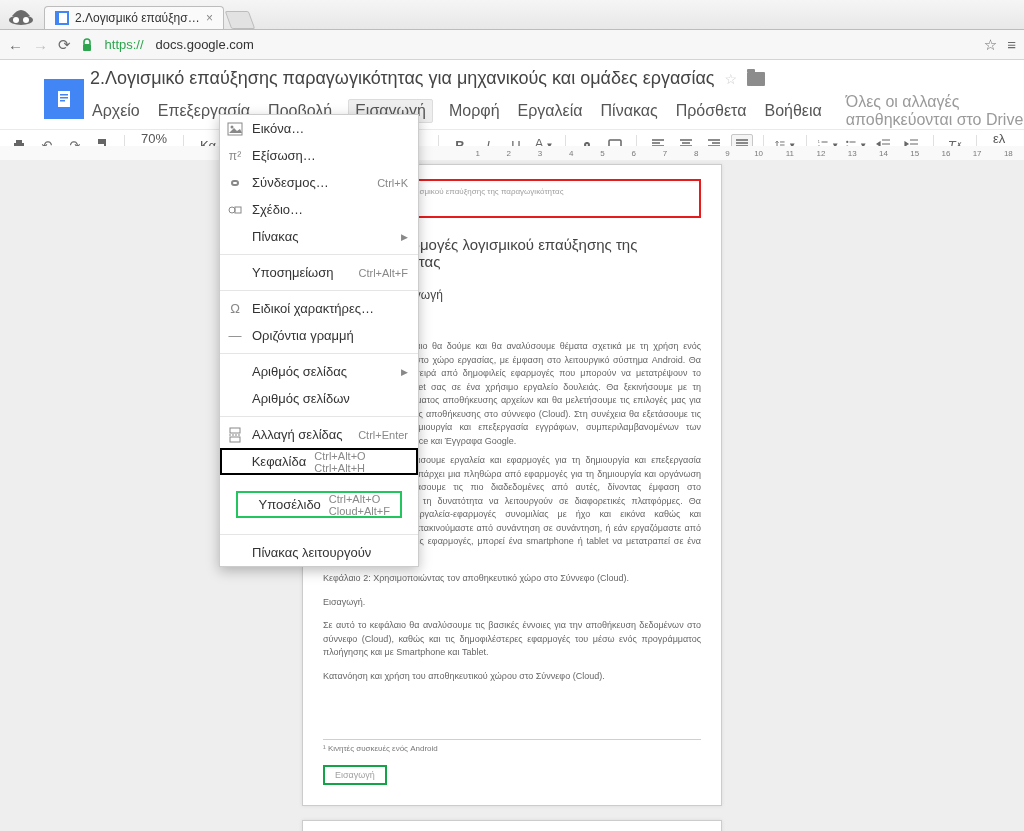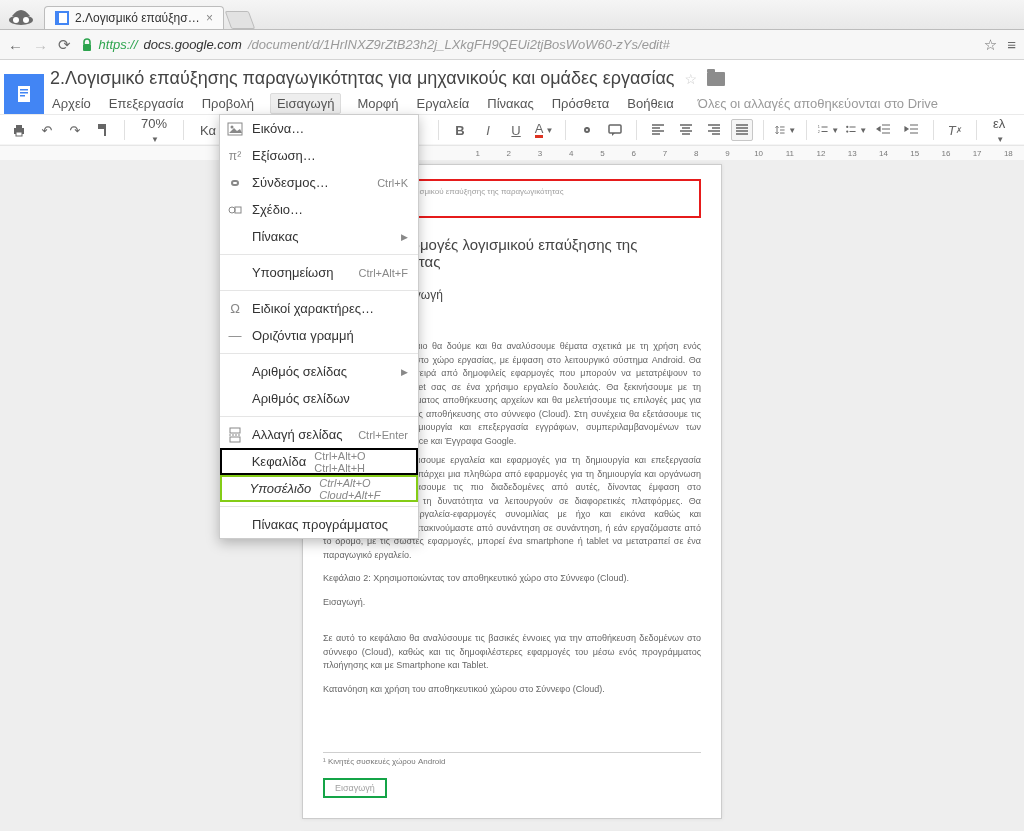--- a/index.html
+++ b/index.html
@@ -8,57 +8,57 @@
   .chrome-tabs { height:30px; background:linear-gradient(#f5f5f5,#e8e8e8); display:flex; align-items:flex-end; padding-left:44px; border-bottom:1px solid #bcbcbc;}
   .incognito { position:absolute; top:2px; left:6px; width:30px; height:26px; }
   .tab { display:flex; align-items:center; gap:6px; background:#fafafa; border:1px solid #bcbcbc; border-bottom:none; border-radius:4px 4px 0 0; padding:4px 10px; font-size:12px; max-width:180px; }
   .tab .favicon { width:14px; height:14px; background:#4285f4; position:relative; }
   .tab .favicon::after { content:""; position:absolute; inset:2px 2px 2px 4px; background:#fff; }
   .tab .title { white-space:nowrap; overflow:hidden; text-overflow:ellipsis; flex:1; }
   .tab .close { font-size:12px; color:#888; cursor:default;}
   .newtab { width:24px; height:18px; background:#e2e2e2; border:1px solid #bcbcbc; margin:0 6px 0 4px; transform:skewX(20deg); border-radius:2px;}
   .addrbar { height:30px; background:#f7f7f7; display:flex; align-items:center; gap:10px; padding:0 8px; border-bottom:1px solid #d4d4d4;}
   .nav-icons { display:flex; gap:10px; color:#6b6b6b; font-size:15px; }
-  .addr { flex:1; display:flex; align-items:center; gap:6px; font-size:13px; color:#333;font-style:italic;}
+  .addr { flex:1; display:flex; align-items:center; gap:12px; font-size:13px; color:#333;}
   .lock { color:#2da44e; width:12px; height:14px; display:inline-flex; align-items:center; justify-content:center;}
   .url-pre { color:#2da44e; }
   .url-host { color:#333; }
   .url-rest { color:#9a9a9a; }
   .chrome-ops { display:flex; gap:10px; color:#6b6b6b; font-size:15px;}
   
-  .docs-head { background:#fff; display:flex; align-items:flex-end; padding:8px 0 0 0; }
+  .docs-head { background:#fff; display:flex; align-items:center; padding:8px 0 0 0;margin-left:40px; }
   .docs-icon { width:40px; height:40px; background:#4285f4; margin:0 6px 0 4px; display:flex; align-items:center; justify-content:center; }
   .docs-icon span{ color:#fff; width:18px; height:22px; display:flex; align-items:center; justify-content:center;}
   .docs-head-main { flex:1; }
   .doc-title-row { display:flex; align-items:center; gap:10px; }
   .doc-title { font-size:18px; color:#444; }
   .star { color:#ccc; font-size:14px;}
   .folder { width:18px; height:14px; background:#8c8c8c; border-radius:1px; position:relative;}
   .folder::before { content:""; position:absolute; top:-3px; left:0; width:8px; height:3px; background:#8c8c8c; border-radius:1px 1px 0 0;}
-  .menubar { display:flex; gap:14px; font-size:13px; color:#555; margin-top:4px; align-items:center;}
+  .menubar { display:flex; gap:14px; font-size:16px; color:#555; margin-top:4px; align-items:center;}
   .menubar .menu-item { padding:3px 2px; }
   .menubar .active { background:#eee; border:1px solid #dcdcdc; border-radius:2px; padding:2px 6px;}
   .save-status { color:#9a9a9a; margin-left:8px; }
   
   .toolbar { background:#fff; height:32px; border-top:1px solid #eaeaea; display:flex; align-items:center; padding:0 8px; gap:6px; font-size:13px; color:#555; border-bottom:1px solid #e6e6e6; box-shadow: inset 0 -1px 0 #f5f5f5;}
   .tb-sep { width:1px; height:20px; background:#e0e0e0; margin:0 4px;}
   .tb-btn { width:22px; height:22px; display:flex; align-items:center; justify-content:center; color:#666; }
   .tb-text { padding:0 6px; display:flex; align-items:center; gap:4px;flex-direction:column;}
   .tb-active { border:1px solid #c7c7c7; border-radius:2px; background:#f5f5f5;}
   .caret { font-size:8px; color:#666; margin-left:2px;}
   
   .dropdown { position:absolute; z-index:100; top:114px; left:219px; width:200px; background:#fff; border:1px solid #ccc; box-shadow:0 4px 12px rgba(0,0,0,0.25); font-size:13px;}
   .dd-item { display:flex; align-items:center; height:27px; padding:0 10px 0 6px; gap:8px;}
   .dd-icon { width:18px; height:18px; display:flex; align-items:center; justify-content:center; color:#888; font-size:12px;}
   .dd-label { flex:1; color:#333;}
   .dd-shortcut { font-size:11px; color:#888;}
   .dd-sub { font-size:9px; color:#888;}
   .dd-sep { height:1px; background:#e5e5e5; margin:4px 0;}
   .dd-hl-red { border:2px solid #000000; margin:0; }
-  .dd-hl-green { border:2px solid #84cc16; margin:0;font-style:italic;}
+  .dd-hl-green { border:2px solid #22c55e; margin:16px;}
   
   .workspace { position:absolute; top:146px; left:0; right:0; bottom:0; background:#eeeeee; overflow:auto; }
   .ruler { position:absolute; top:-2px; left:0; right:0; height:16px; background:#f9f9f9; z-index:1;}
   .ruler-inner { margin-left:462px; font-size:8px; color:#7a7a7a; letter-spacing:0; display:flex; gap:0; height:16px; align-items:flex-end; padding-bottom:2px;}
   .ruler-inner span { display:inline-block; width:32px; text-align:center; position:relative;}
   .pages { padding-top:18px; display:flex; flex-direction:column; align-items:center; gap:14px;}
   .page { width:420px; background:#fff; border:1px solid #ccc; box-shadow:0 0 4px rgba(0,0,0,0.08); padding:14px 20px 20px 20px; }
   .hdr-box { border:2px solid #e61b1b; padding:4px 6px; font-size:8px; color:#a0a0a0; line-height:1.7;}
   .page h2 { font-weight:normal; font-size:15px; color:#444; margin:18px 0 4px 0;}
   .page h3 { font-weight:normal; font-size:12px; color:#444; margin:18px 0 4px 0;}
@@ -97,21 +97,20 @@
   </div>
   <div class="addr">
     <span class="lock">
       <svg viewBox="0 0 12 14">
           <rect x="2" y="6" width="8" height="7" rx="1" fill="#2da44e"></rect>
           <path d="M3 6 V4 a3 3 0 0 1 6 0 V6" fill="none" stroke="#2da44e" stroke-width="1.6"></path>
         </svg>
     </span>
     <span class="url-pre">https://</span>
       <span class="url-host">docs.google.com</span>
-      <span class="url-rest">/document/d/1HrINXZ9rZtB23h2j_LXkgFH9QEUi2tjBosWoW60-zYs/edit#</span>
   </div>
   <div class="chrome-ops">
     <span>☆</span>
     <span>≡</span>
   </div>
 </div>
 
 <div class="docs-head">
   <div class="docs-icon">
       <span>
@@ -351,21 +350,21 @@
       <span class="dd-shortcut">Ctrl+Alt+O Ctrl+Alt+H</span>
     </div>
     <div class="dd-item dd-hl-green">
       <span class="dd-icon"></span>
       <span class="dd-label">Υποσέλιδο</span>
       <span class="dd-shortcut">Ctrl+Alt+O Cloud+Alt+F</span>
     </div>
     <div class="dd-sep"></div>
     <div class="dd-item">
       <span class="dd-icon"></span>
-      <span class="dd-label">Πίνακας προγράμματος</span>
+      <span class="dd-label">Πίνακας λειτουργούν</span>
     </div>
   </div>
 
 <div class="workspace">
   <div class="ruler">
     <div class="ruler-inner" id="ruler">
         <span>1</span>
         <span>2</span>
         <span>3</span>
         <span>4</span>
@@ -392,23 +391,23 @@
         <div>Κεφάλαιο 1: Εισαγωγή</div>
       </div>
       <h2>Μέρος I: Εφαρμογές λογισμικού επαύξησης της παραγωγικότητας</h2>
       <h3>Κεφάλαιο 1: Εισαγωγή</h3>
       <p class="lead">Εισαγωγή.</p>
       <div class="body">
         <p>Σε αυτό το κεφάλαιο θα δούμε και θα αναλύσουμε θέματα σχετικά με τη χρήση ενός Smartphone¹ ή Tablet στο χώρο εργασίας, με έμφαση στο λειτουργικό σύστημα Android. Θα αναφερθούμε σε μια σειρά από δημοφιλείς εφαρμογές που μπορούν να μετατρέψουν το Smartphone ή το Tablet σας σε ένα χρήσιμο εργαλείο δουλειάς. Θα ξεκινήσουμε με τη δημιουργία ενός συστήματος αποθήκευσης αρχείων και θα μελετήσουμε τις επιλογές μας για τις διαθέσιμες υπηρεσίες αποθήκευσης στο σύννεφο (Cloud). Στη συνέχεια θα εξετάσουμε τις εφαρμογές για τη δημιουργία και επεξεργασία εγγράφων, συμπεριλαμβανομένων των συλλογών Microsoft Office και Έγγραφα Google.</p>
         <p>Επιπλέον θα εξετάσουμε εργαλεία και εφαρμογές για τη δημιουργία και επεξεργασία αρχείων PDF. Επειδή υπάρχει μια πληθώρα από εφαρμογές για τη δημιουργία και οργάνωση σημειώσεων, θα εξετάσουμε τις πιο διαδεδομένες από αυτές, δίνοντας έμφαση στο συγχρονισμό τους και τη δυνατότητα να λειτουργούν σε διαφορετικές πλατφόρμες. Θα ολοκληρώσουμε με εργαλεία-εφαρμογές συνομιλίας με ήχο και εικόνα καθώς και τηλεδιάσκεψης. Όταν μετακινούμαστε από συνάντηση σε συνάντηση, ή εάν εργαζόμαστε από το δρόμο, με τις σωστές εφαρμογές, μπορεί ένα smartphone ή tablet να μετατραπεί σε ένα παραγωγικό εργαλείο.</p>
         <p style="text-indent:0; margin-top:10px">Κεφάλαιο 2: Χρησιμοποιώντας τον αποθηκευτικό χώρο στο Σύννεφο (Cloud).</p>
         <p style="text-indent:0; margin-top:10px">Εισαγωγή.</p>
-        <p style="text-indent:0; margin-top:23px">Σε αυτό το κεφάλαιο θα αναλύσουμε τις βασικές έννοιες για την αποθήκευση δεδομένων στο σύννεφο (Cloud), καθώς και τις δημοφιλέστερες εφαρμογές του μέσω ενός προγράμματος πλοήγησης και με Smartphone και Tablet.</p>
+        <p style="text-indent:0; margin-top:10px">Σε αυτό το κεφάλαιο θα αναλύσουμε τις βασικές έννοιες για την αποθήκευση δεδομένων στο σύννεφο (Cloud), καθώς και τις δημοφιλέστερες εφαρμογές του μέσω ενός προγράμματος πλοήγησης και με Smartphone και Tablet.</p>
         <p style="text-indent:0; margin-top:10px">Κατανόηση και χρήση του αποθηκευτικού χώρου στο Σύννεφο (Cloud).</p>
       </div>
-      <div class="footnote">¹ Κινητές συσκευές χώρου Android</div>
+      <div class="footnote">¹ Κινητές συσκευές ενός Android</div>
       <div class="ftr-box">Εισαγωγή</div>
     </div>
     <div class="page2">
       
     </div>
   </div>
 </div>
 
 </body></html>

